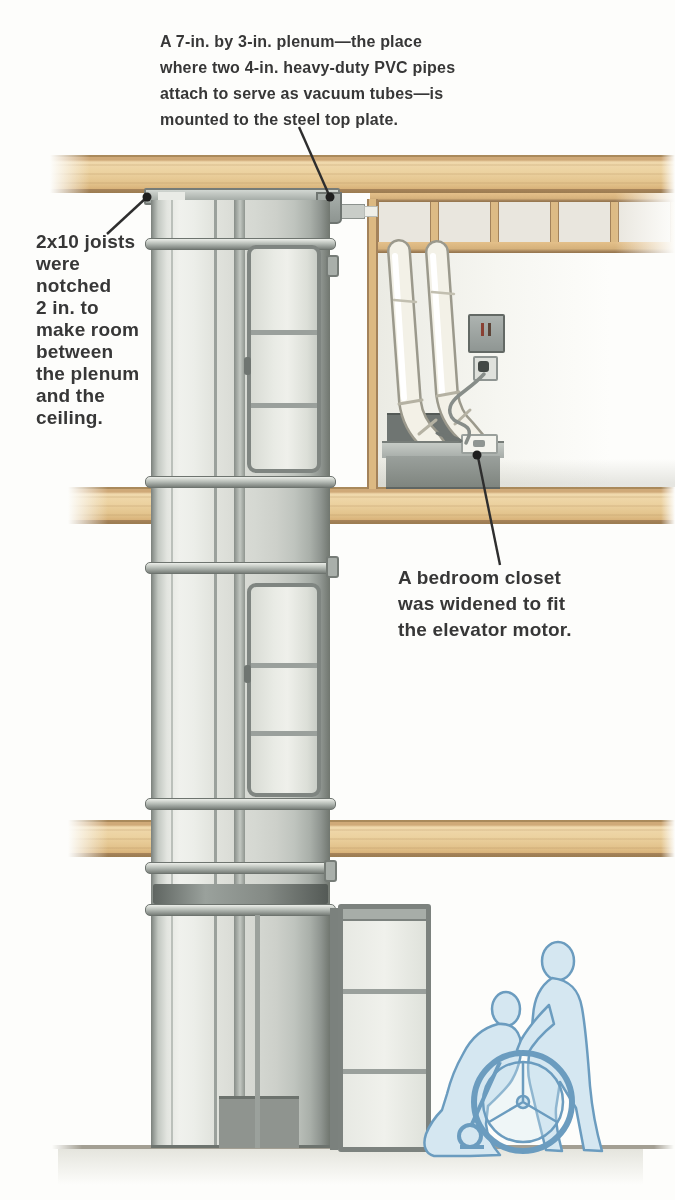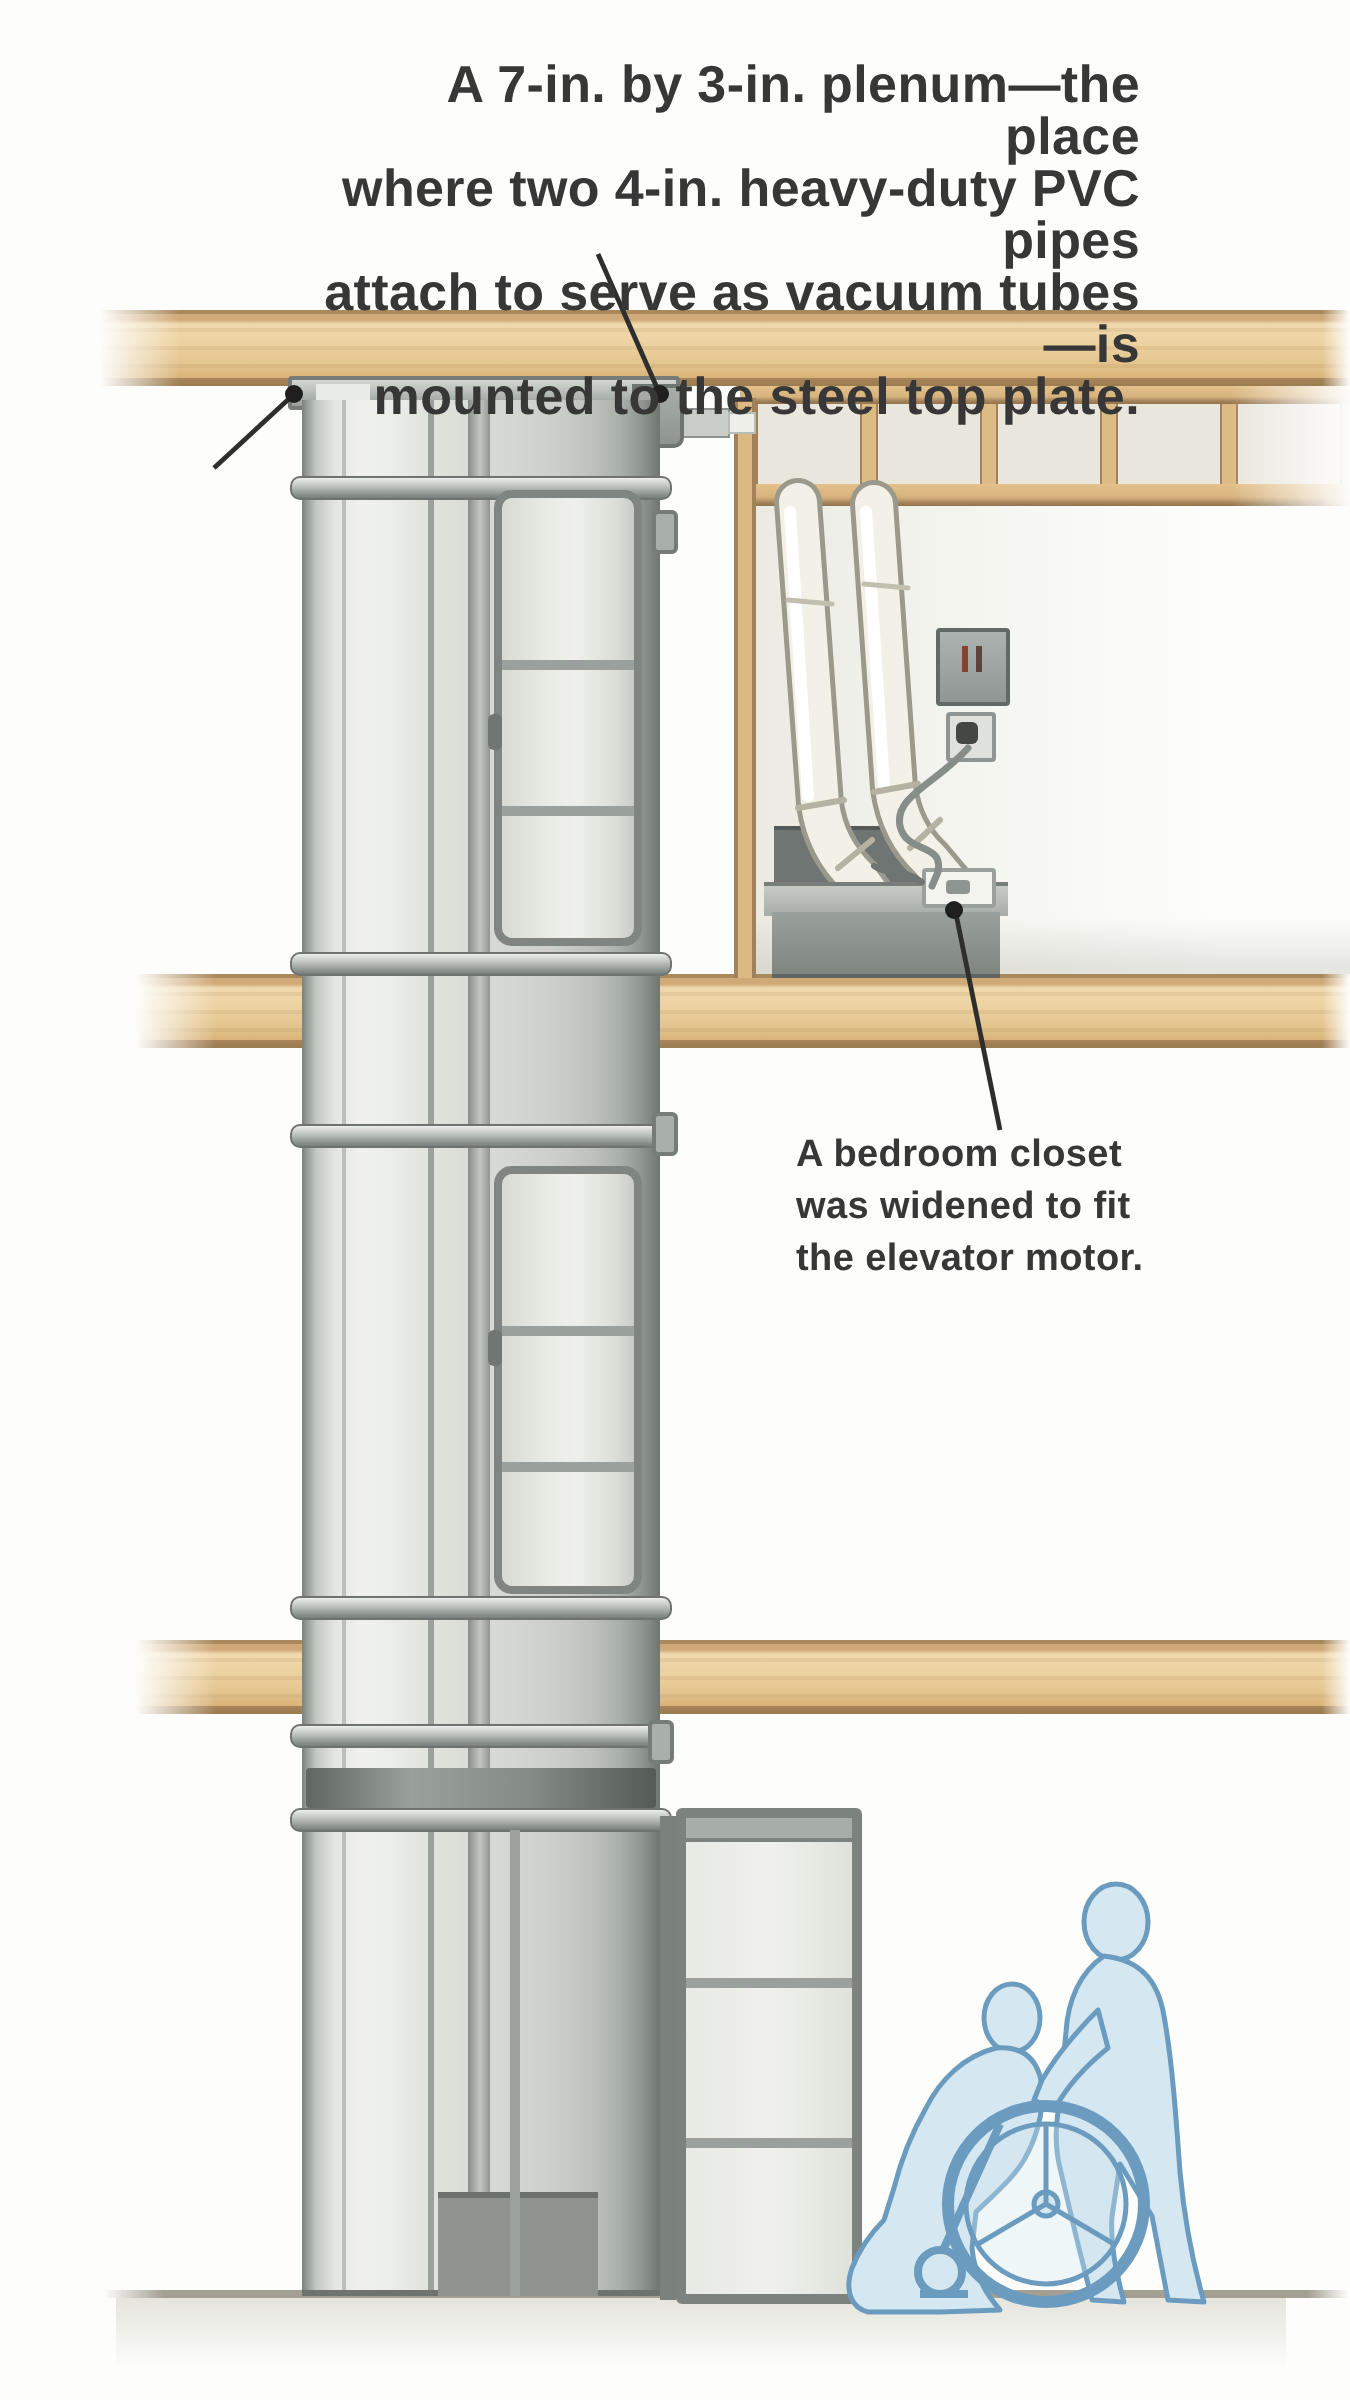--- a/index.html
+++ b/index.html
@@ -8,21 +8,21 @@
     background:#fdfdfb;
     font-family:"Liberation Sans",sans-serif;
   }
   .abs{position:absolute;}
 
   
   .note{
     position:absolute;color:#373737;font-weight:bold;
     white-space:pre-line;letter-spacing:.2px;
   }
-  #note-plenum{left:160px;top:29px;width:410px;font-size:26px;line-height:26px;text-align:right;}
+  #note-plenum{left:160px;top:29px;width:410px;font-size:16px;line-height:26px;}
   #note-joists{left:36px;top:231px;width:145px;font-size:19px;line-height:22px;}
   #note-closet{left:398px;top:565px;width:280px;font-size:19px;line-height:26px;}
 
   
   .wood{
     position:absolute;
     background-image:
       linear-gradient(90deg,#fdfdfb 0px,rgba(253,253,251,0) 40px),
       linear-gradient(270deg,#fdfdfb 0px,rgba(253,253,251,0) 14px),
       repeating-linear-gradient(180deg,rgba(171,134,86,.16) 0 2px,rgba(0,0,0,0) 2px 9px),
@@ -263,17 +263,26 @@
       <circle cx="147" cy="197" r="4.5" fill="#1f1f1f" stroke="none"></circle>
       <line x1="500" y1="565" x2="478" y2="457"></line>
       <circle cx="477" cy="455" r="4.5" fill="#1f1f1f" stroke="none"></circle>
     </g>
   </svg>
 
   <div id="note-plenum" class="note z10">A 7-in. by 3-in. plenum—the place
 where two 4-in. heavy-duty PVC pipes
 attach to serve as vacuum tubes—is
 mounted to the steel top plate.</div>
+  <div id="note-joists" class="note z10">2x10 joists
+were
+notched
+2 in. to
+make room
+between
+the plenum
+and the
+ceiling.</div>
   <div id="note-closet" class="note z10">A bedroom closet
 was widened to fit
 the elevator motor.</div>
 
 </div>
 
 </body></html>

